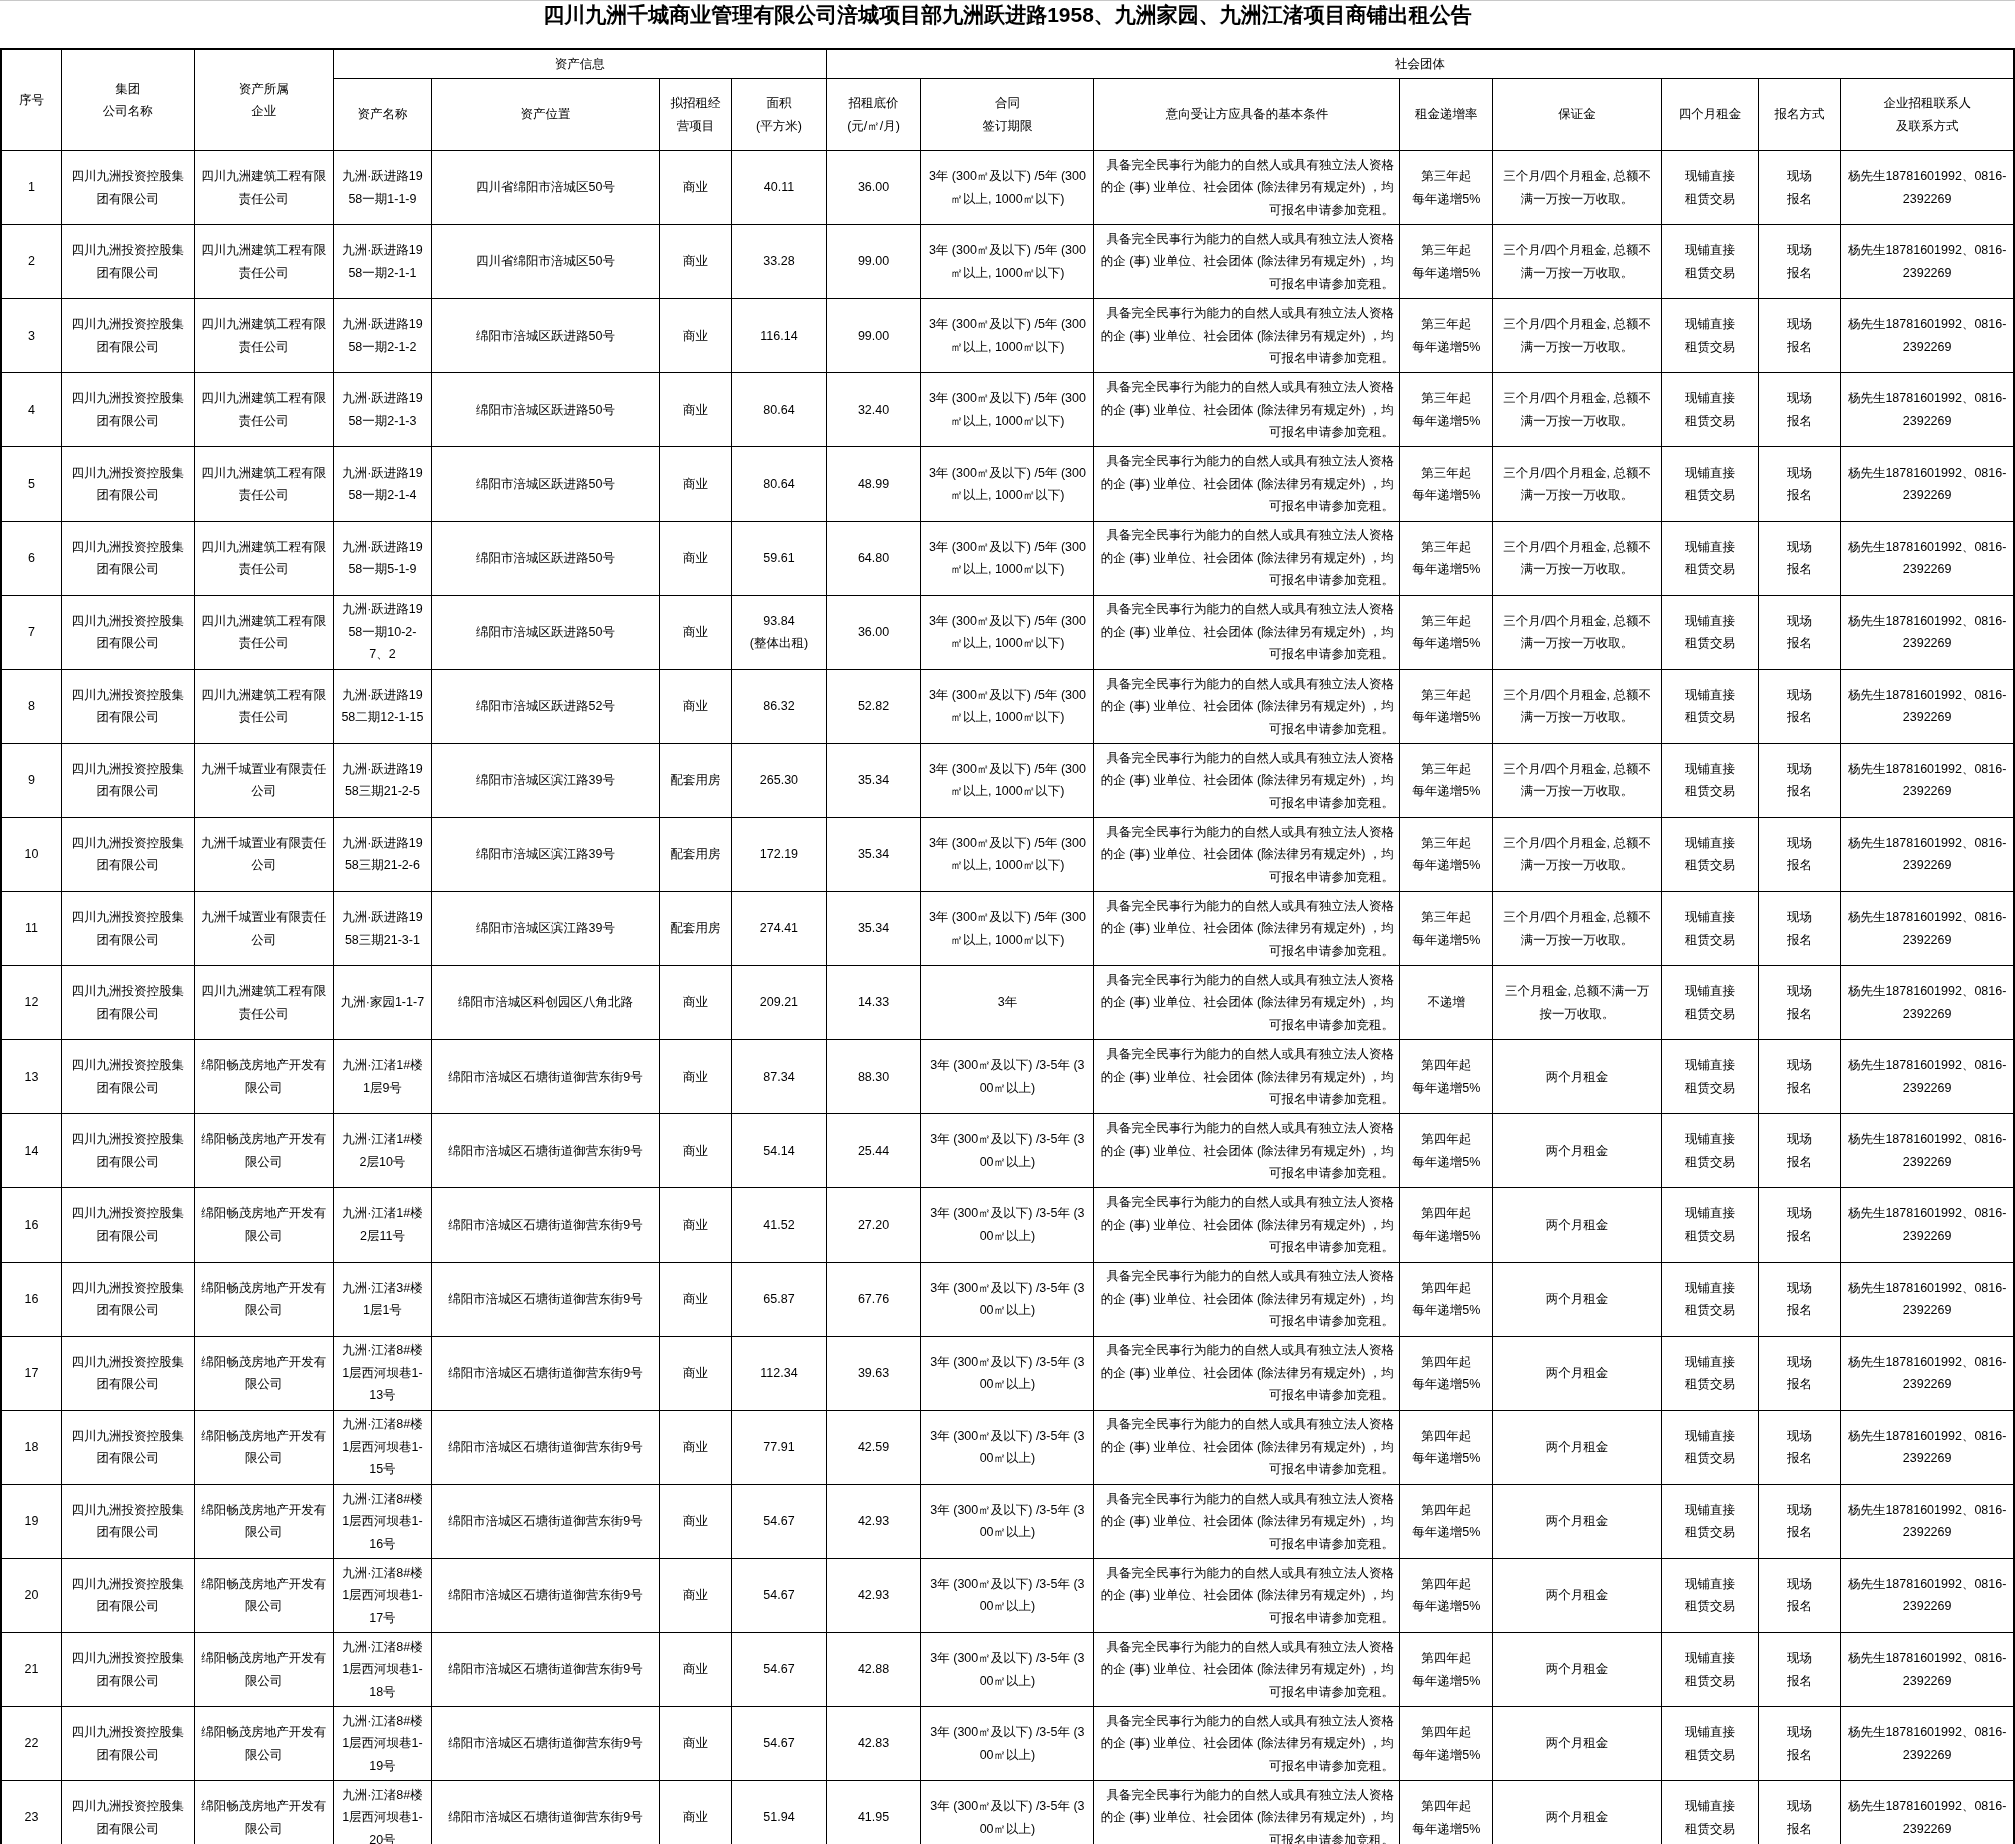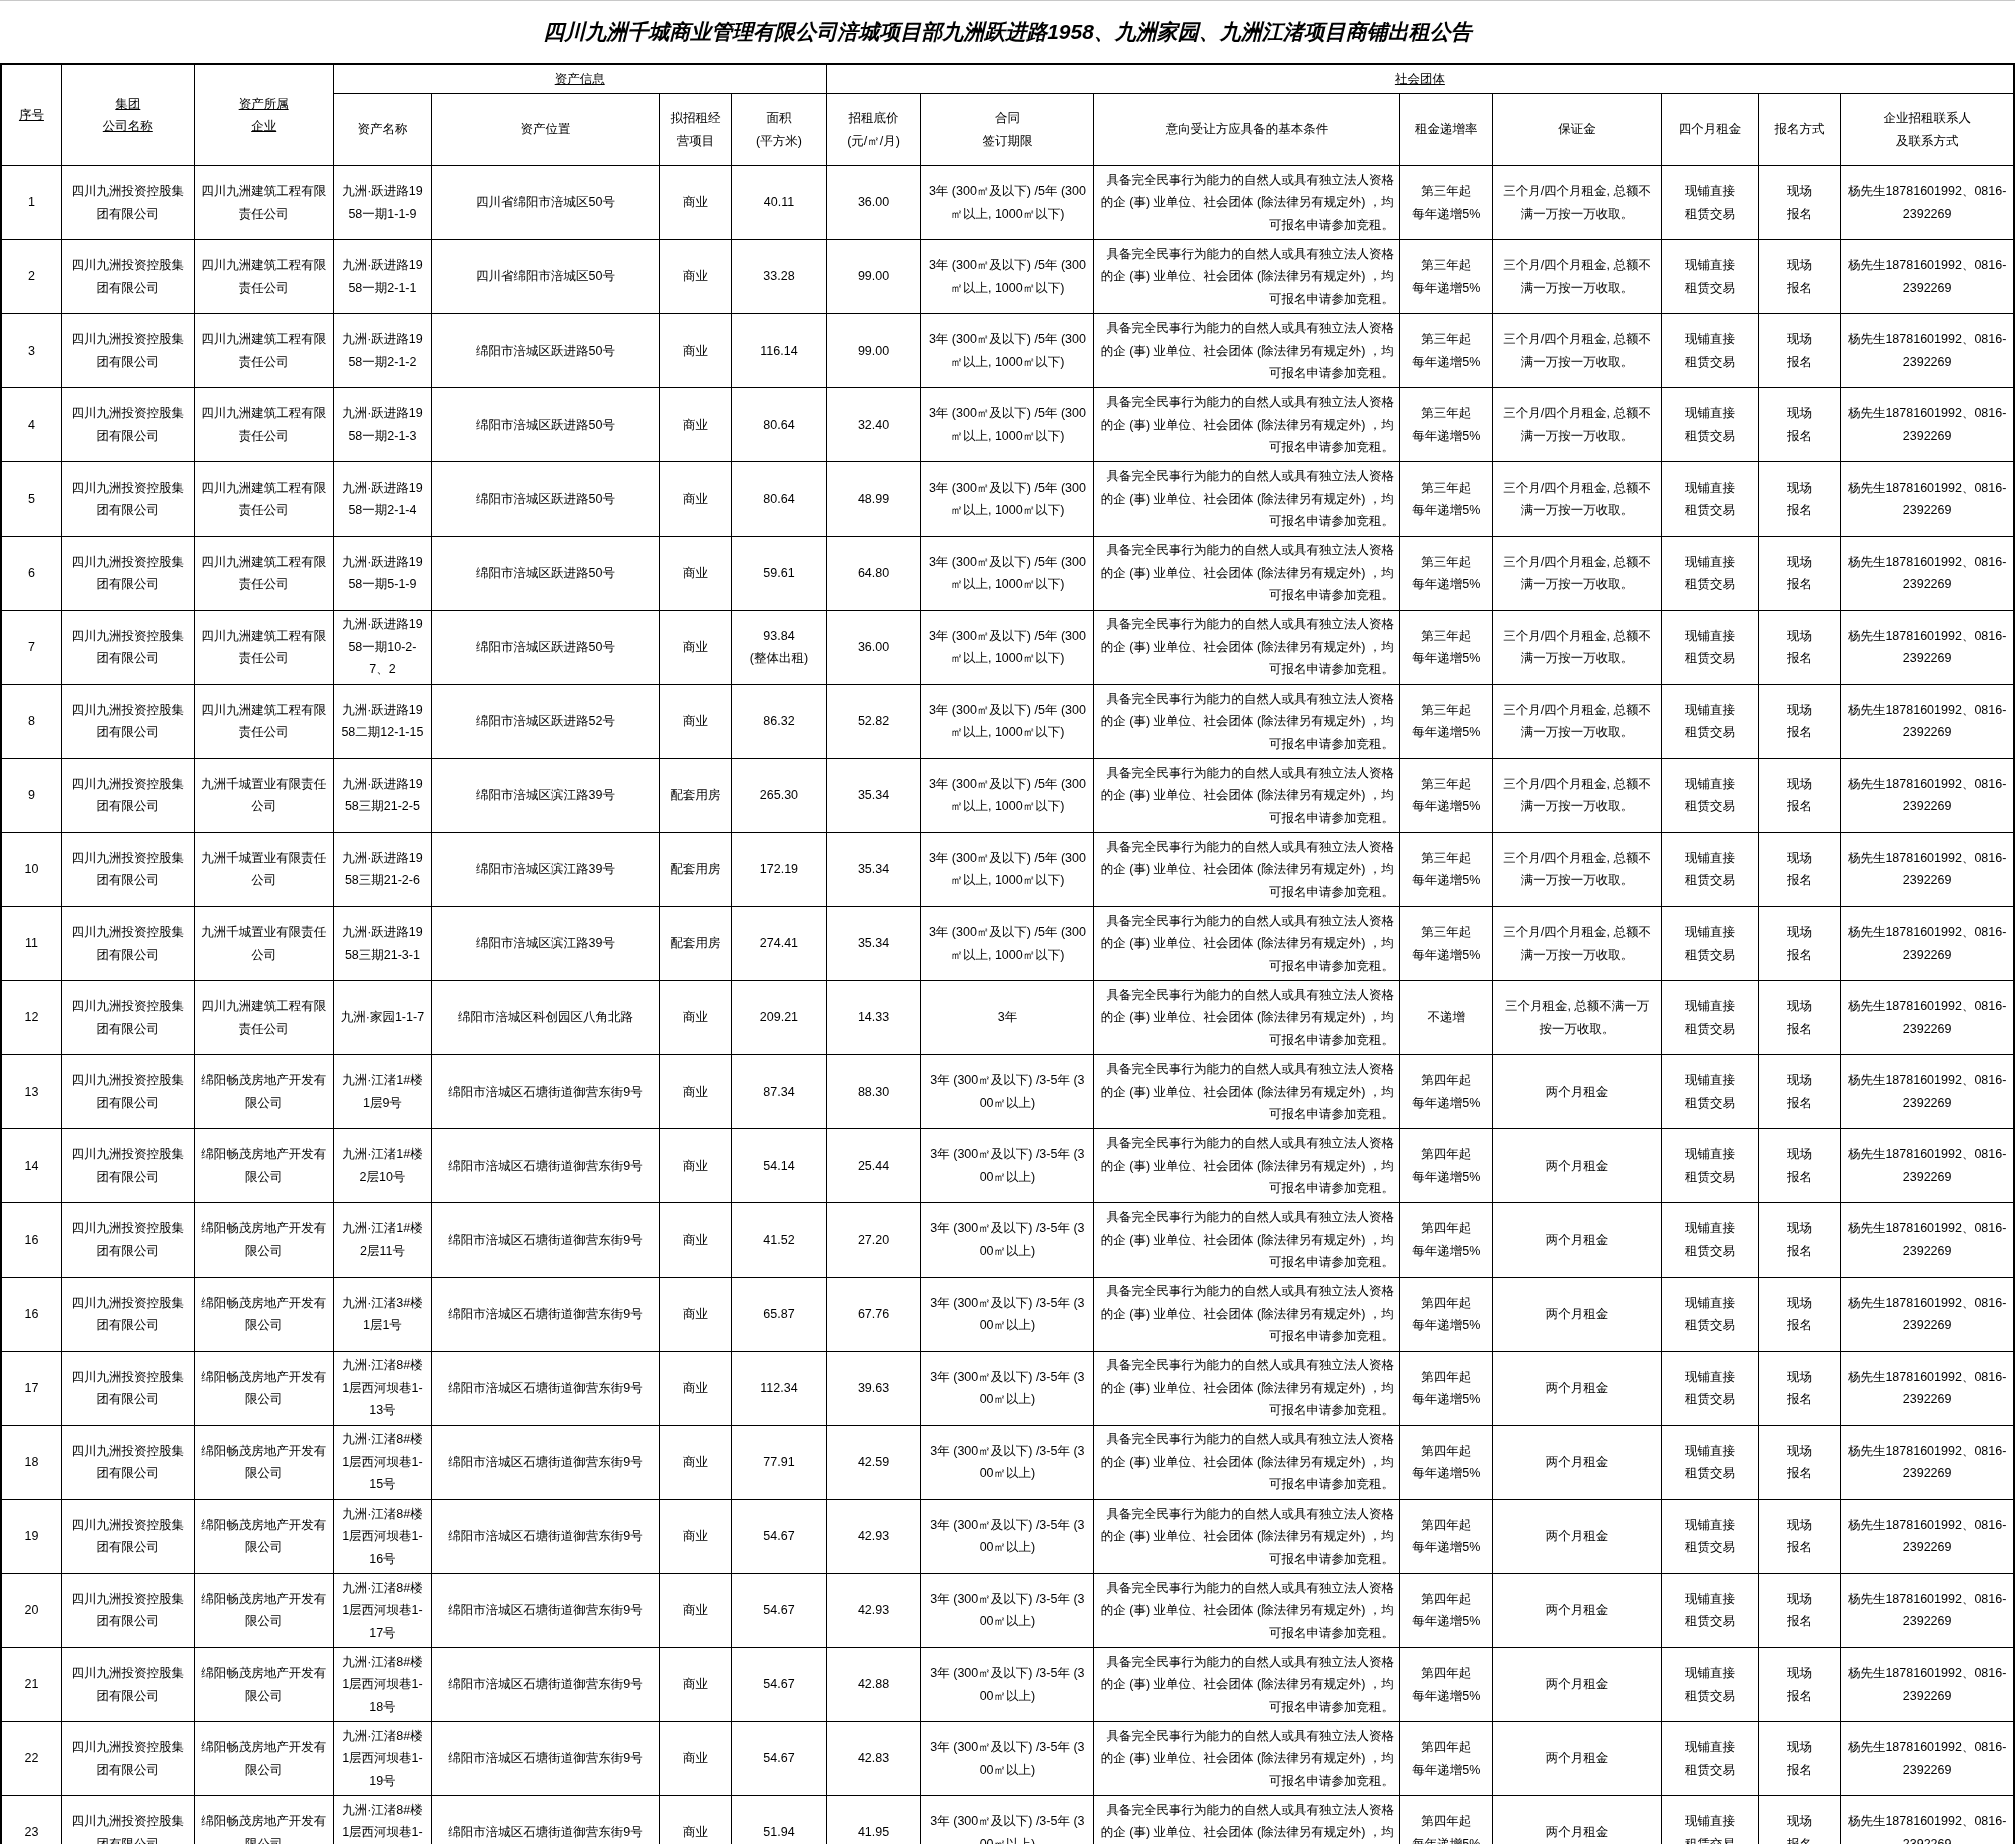--- a/index.html
+++ b/index.html
@@ -5,25 +5,24 @@
   html,body { margin:0; padding:0; background:#fff; }
   body { font-family:"Liberation Sans", sans-serif; color:#000; }
   .sheet {
     width:2015px;
     min-height:1845px;
     box-sizing:border-box;
     background:#fff;
     border-top:0.7px solid #c8c8c8;
   }
   .title-bar {
-    height:62px;
+    height:47px;
     display:flex;
-    align-items:center;
+    align-items:flex-start;
     justify-content:center;
-    font-style:italic;
   }
   .title-bar .title-text {
     font-size:21px;
     font-weight:bold;
     white-space:nowrap;
   }
   table.announcement {
     width:100%;
     border-collapse:collapse;
     table-layout:fixed;
@@ -34,21 +33,21 @@
     text-align:center;
     vertical-align:middle;
     font-size:12.5px;
     line-height:1.8;
     padding:2.8px 5.6px;
     box-sizing:border-box;
     white-space:pre-line;
     word-break:break-all;
     font-weight:normal;
   }
-  thead tr.group-row th { height:29px;text-decoration:underline; }
+  thead tr.group-row th { height:29px; }
   thead tr.cols-row th { height:72px; }
   tbody td { height:63px; }
   td.col-condition { text-align:right; }
 </style>
 </head>
 <body>
 
 <div class="sheet">
 
   <div class="title-bar">

